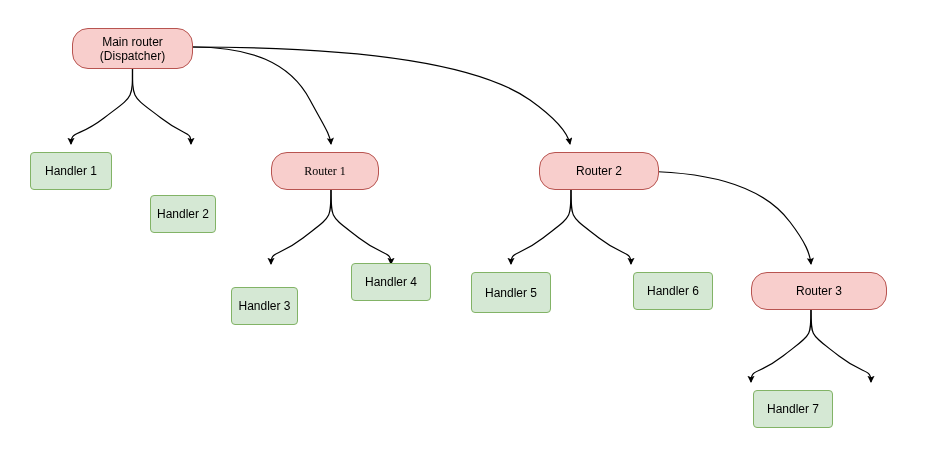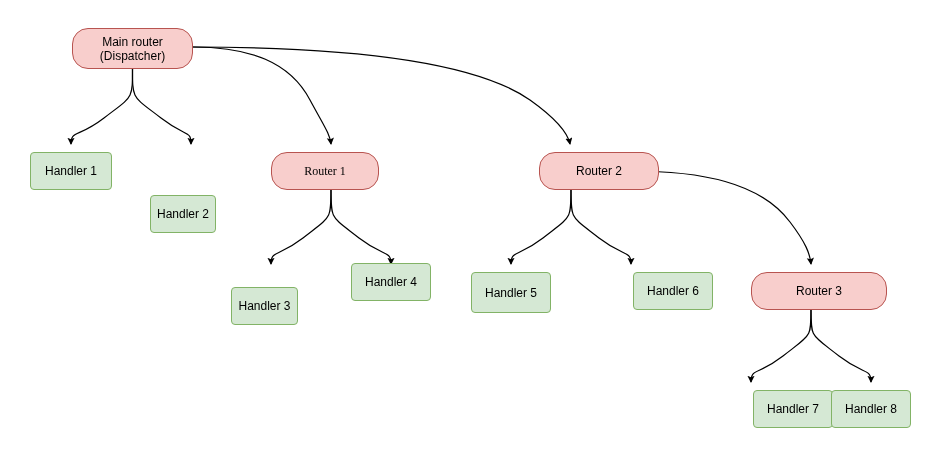--- a/index.html
+++ b/index.html
@@ -127,17 +127,14 @@
   </div>
 
   <div class="node node-router" style="left:751px; top:272px; width:136px; height:38px;">
     <span class="node-label">Router 3</span>
   </div>
 
   <div class="node node-handler" style="left:711px; top:390px; width:80px; height:38px;margin-left:42px;">
     <span class="node-label">Handler 7</span>
   </div>
 
-  <div class="node node-handler" style="left:831px; top:390px; width:80px; height:38px;">
-    <span class="node-label">Handler 8</span>
-  </div>
 
 </div>
 
 </body></html>

